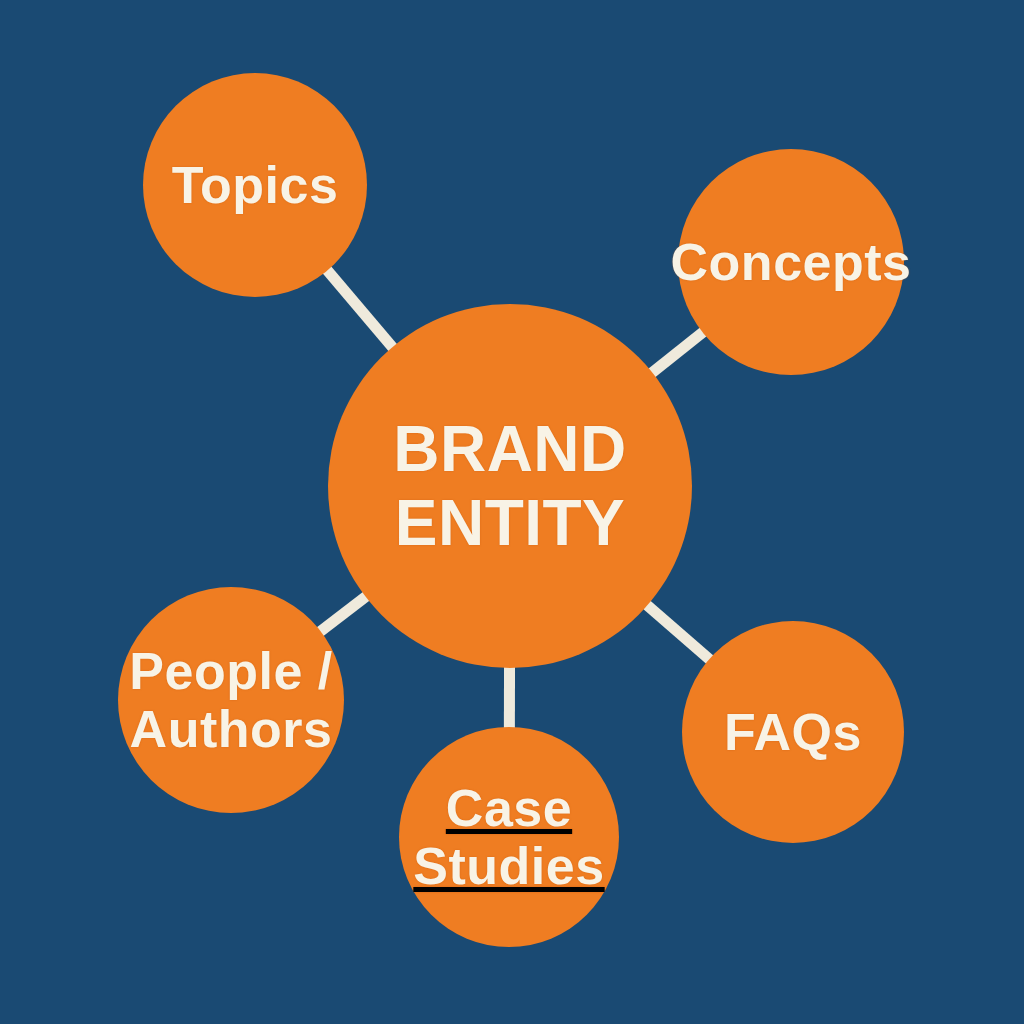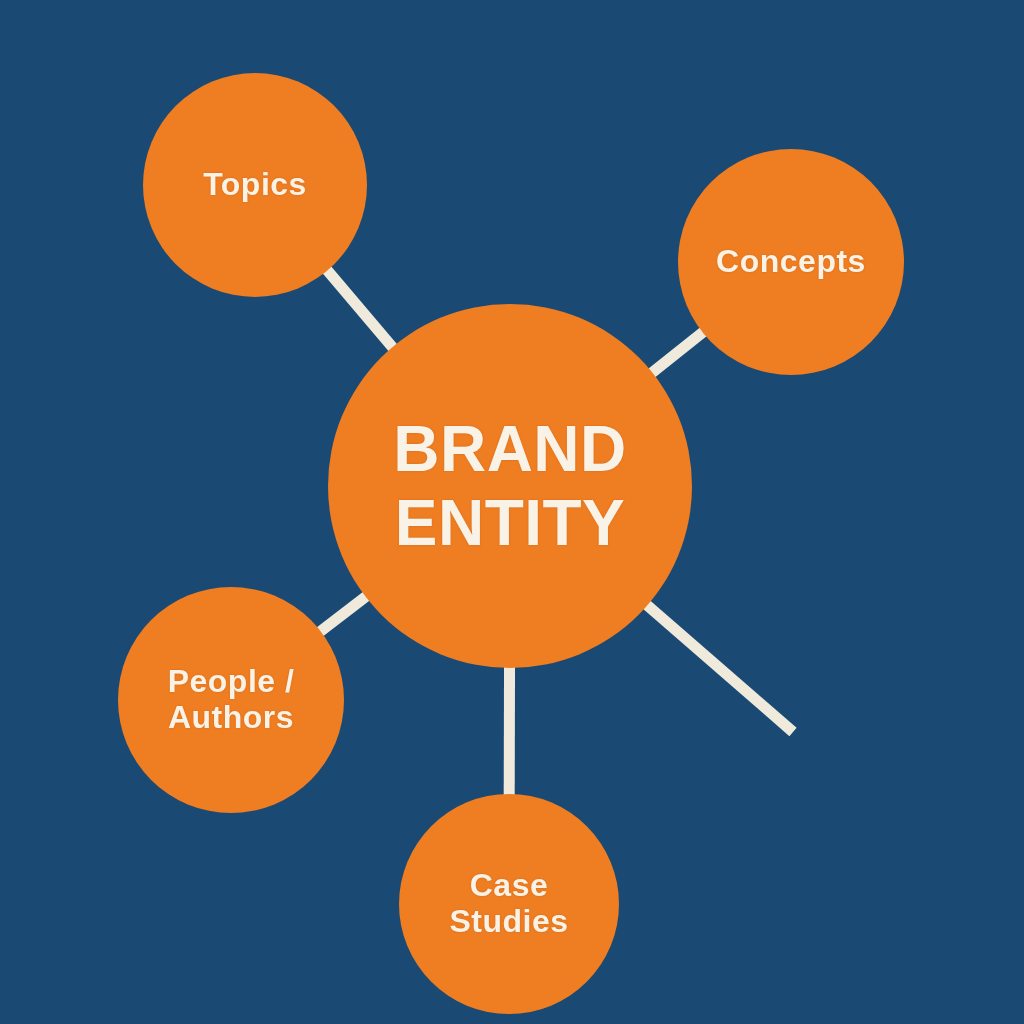--- a/index.html
+++ b/index.html
@@ -49,28 +49,28 @@
     top: 304px;
     width: 364px;
     height: 364px;
   }
   .node-center .node-label {
     font-size: 64px;
     line-height: 1.16;
   }
   
   .satellite .node-label {
-    font-size: 32px;
+    font-size: 52px;
     line-height: 1.12;
   }
   .node-topics        { left: 143px; top: 73px;  width: 224px; height: 224px; }
   .node-concepts      { left: 678px; top: 149px; width: 226px; height: 226px; }
   .node-people-authors{ left: 118px; top: 587px; width: 226px; height: 226px; }
   .node-faqs          { left: 682px; top: 621px; width: 222px; height: 222px; }
-  .node-case-studies  { left: 399px; top: 794px; width: 220px; height: 220px; }
+  .node-case-studies  { left: 399px; top: 727px; width: 220px; height: 220px; text-decoration: underline; }
 </style>
 </head>
 <body>
 
 <div class="stage">
 
   <svg class="connectors" viewBox="0 0 1024 1024" xmlns="http://www.w3.org/2000/svg">
     <line x1="510" y1="486" x2="255" y2="185"></line>
     <line x1="510" y1="486" x2="791" y2="262"></line>
     <line x1="510" y1="486" x2="231" y2="700"></line>
@@ -89,19 +89,22 @@
 
   <div class="node satellite node-people-authors">
     <span class="node-label">People /
 Authors</span>
   </div>
 
   <div class="node satellite node-concepts">
     <span class="node-label">Concepts</span>
   </div>
 
+  <div class="node satellite node-faqs">
+    <span class="node-label">FAQs</span>
+  </div>
 
   <div class="node satellite node-case-studies">
     <span class="node-label">Case
 Studies</span>
   </div>
 
 </div>
 
 </body></html>

